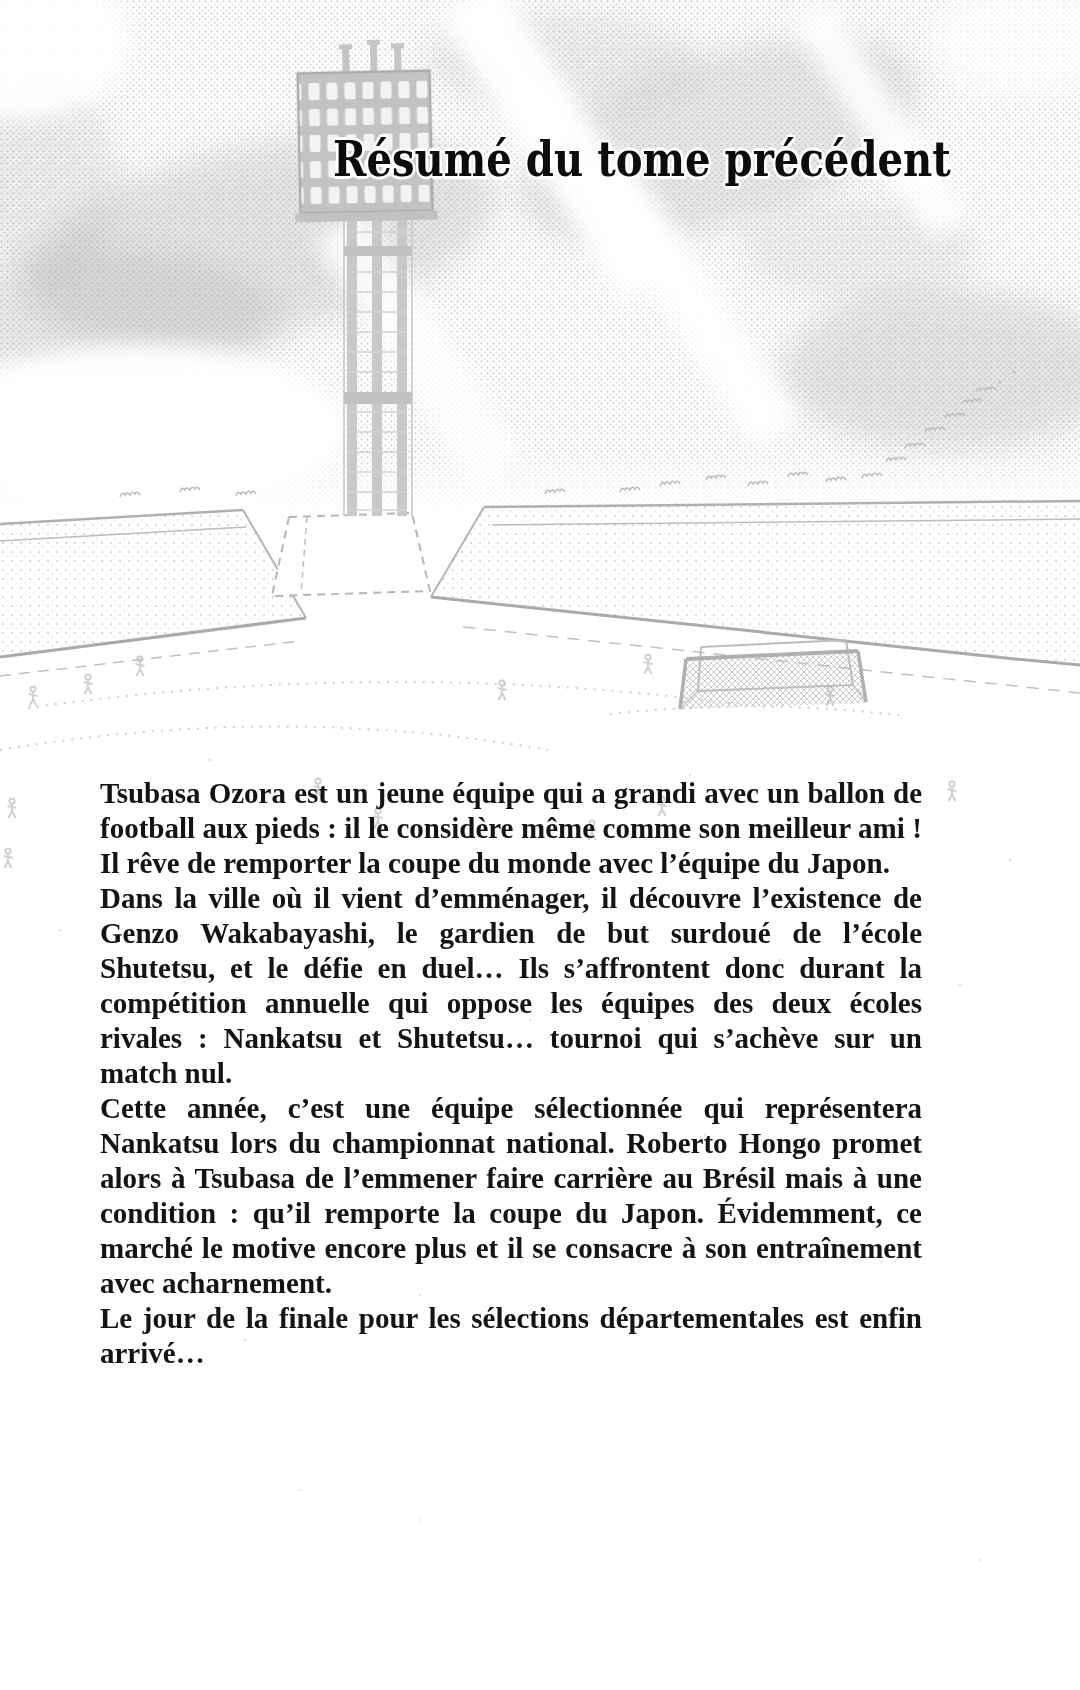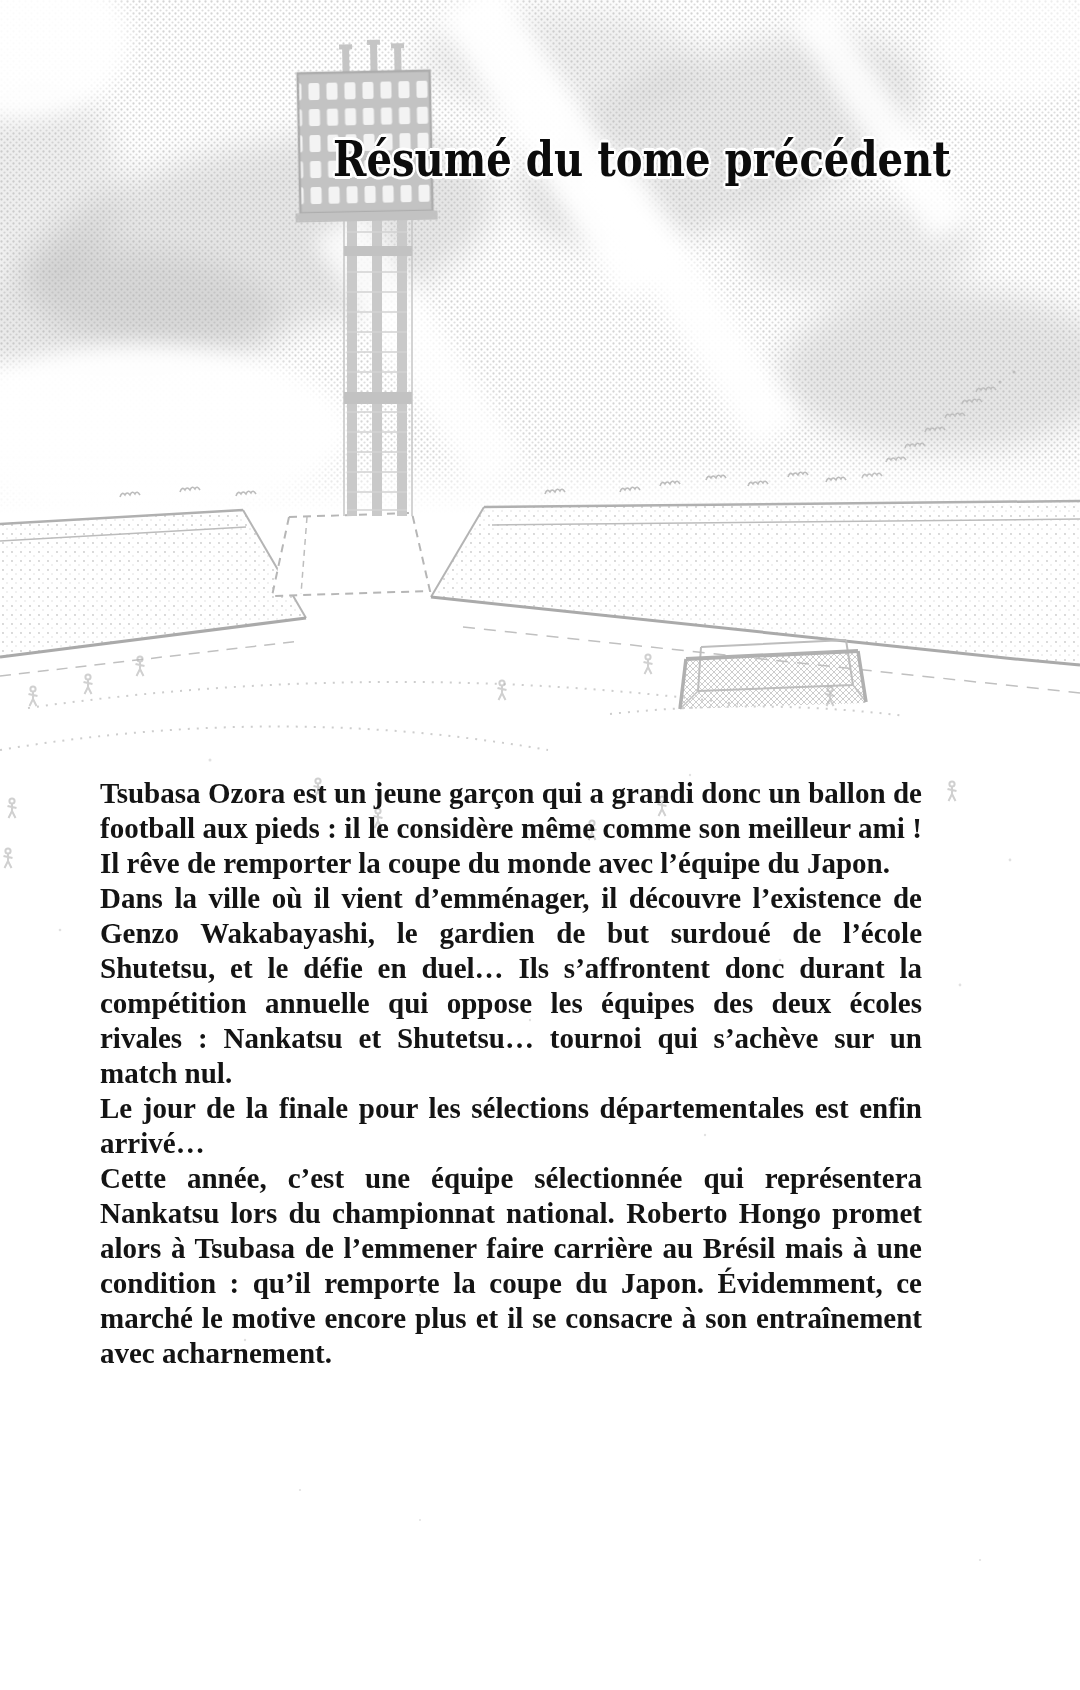--- a/index.html
+++ b/index.html
@@ -222,19 +222,19 @@
       <circle cx="780" cy="960" r="1.3"></circle>
         <circle cx="300" cy="1490" r="1.1"></circle>
       <circle cx="420" cy="1520" r="1.0"></circle>
         <circle cx="980" cy="1560" r="1.1"></circle>
     </g>
   </svg>
 
   <h1 class="title">Résumé du tome précédent</h1>
 
   <div class="text">
-    <p>Tsubasa Ozora est un jeune garçon qui a grandi donc un ballon de football aux pieds : il le considère même comme son meilleur ami ! Il rêve de remporter la coupe du monde avec l’équipe du Japon.</p>
+    <p>Tsubasa Ozora est un jeune équipe qui a grandi avec un ballon de football aux pieds : il le considère même comme son meilleur ami ! Il rêve de remporter la coupe du monde avec l’équipe du Japon.</p>
     <p>Dans la ville où il vient d’emménager, il découvre l’existence de Genzo Wakabayashi, le gardien de but surdoué de l’école Shutetsu, et le défie en duel… Ils s’affrontent donc durant la compétition annuelle qui oppose les équipes des deux écoles rivales : Nankatsu et Shutetsu… tournoi qui s’achève sur un match nul.</p>
+    <p>Cette année, c’est une équipe sélectionnée qui représentera Nankatsu lors du championnat national. Roberto Hongo promet alors à Tsubasa de l’emmener faire carrière au Brésil mais à une condition : qu’il remporte la coupe du Japon. Évidemment, ce marché le motive encore plus et il se consacre à son entraînement avec acharnement.</p>
     <p>Le jour de la finale pour les sélections départementales est enfin arrivé…</p>
-    <p>Cette année, c’est une équipe sélectionnée qui représentera Nankatsu lors du championnat national. Roberto Hongo promet alors à Tsubasa de l’emmener faire carrière au Brésil mais à une condition : qu’il remporte la coupe du Japon. Évidemment, ce marché le motive encore plus et il se consacre à son entraînement avec acharnement.</p>
   </div>
 
 </div>
 
 </body></html>

